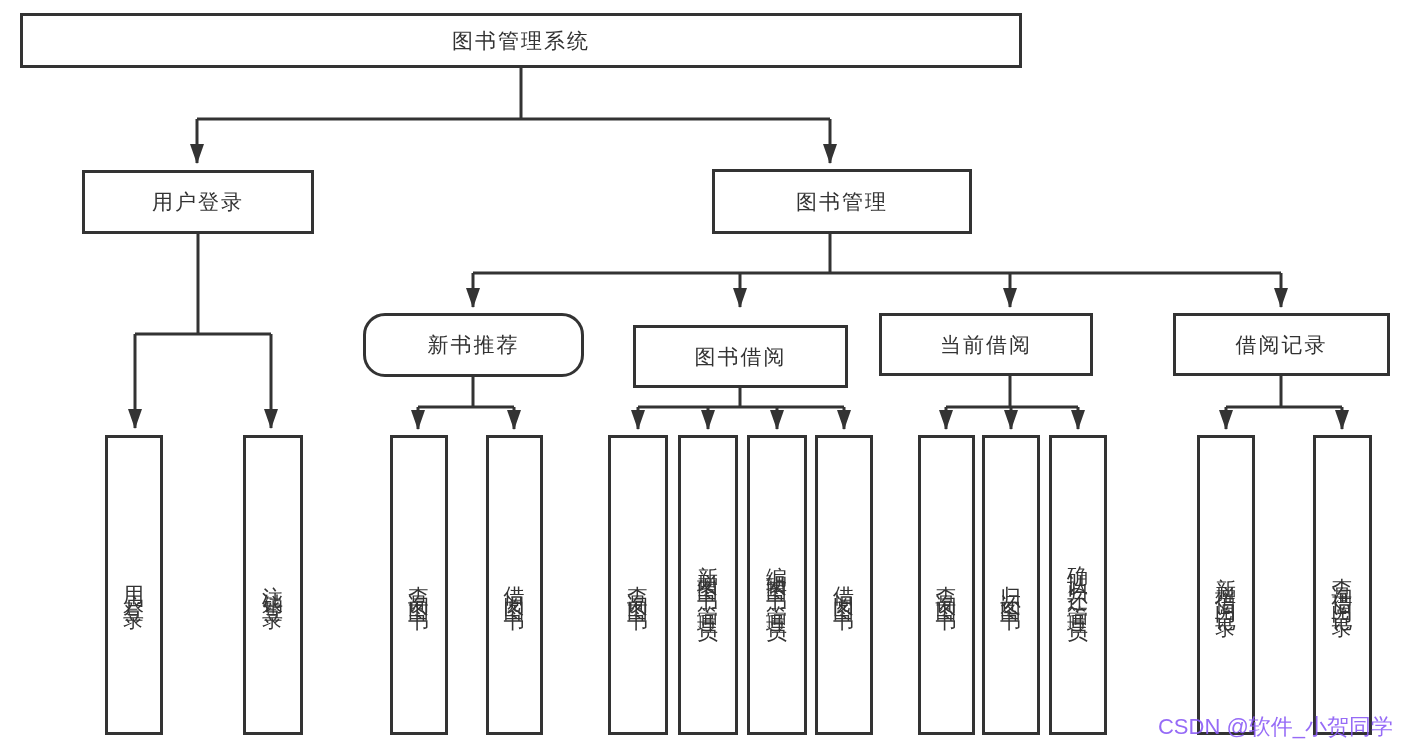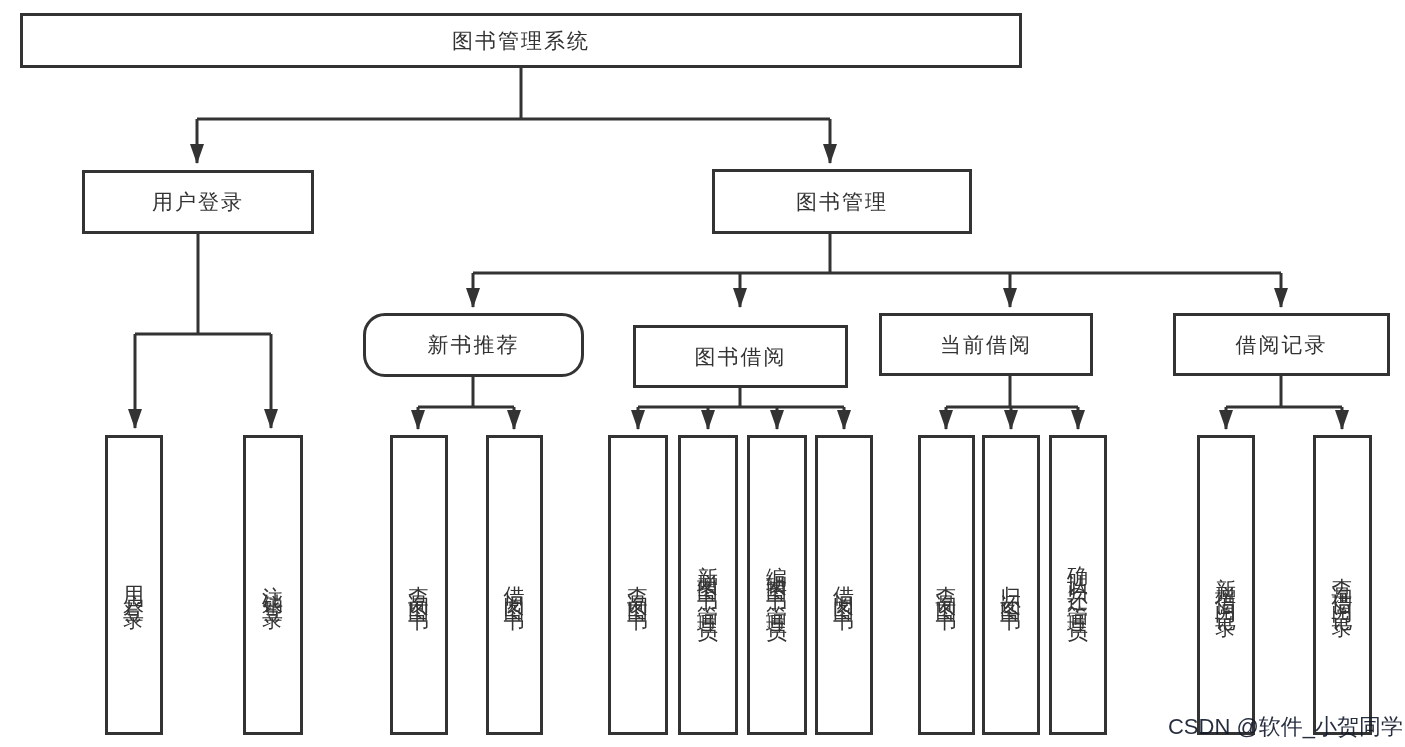--- a/index.html
+++ b/index.html
@@ -43,23 +43,23 @@
     letter-spacing: 8px;
     white-space: normal;
     line-height: 1;
   }
   .watermark {
     position: absolute;
     left: 1148px;
     top: 712px;
     width: 255px;
     font-size: 22px;
-    color: #0f172a;
+    color: #8b5cf6;
     opacity: 0.9;
-    text-align: right;
+    text-align: center;
     z-index: 5;
     letter-spacing: 0;
   }
 </style>
 </head>
 <body>
 
 <div id="stage">
 
   <svg id="wires" viewBox="0 0 1405 747" xmlns="http://www.w3.org/2000/svg">

